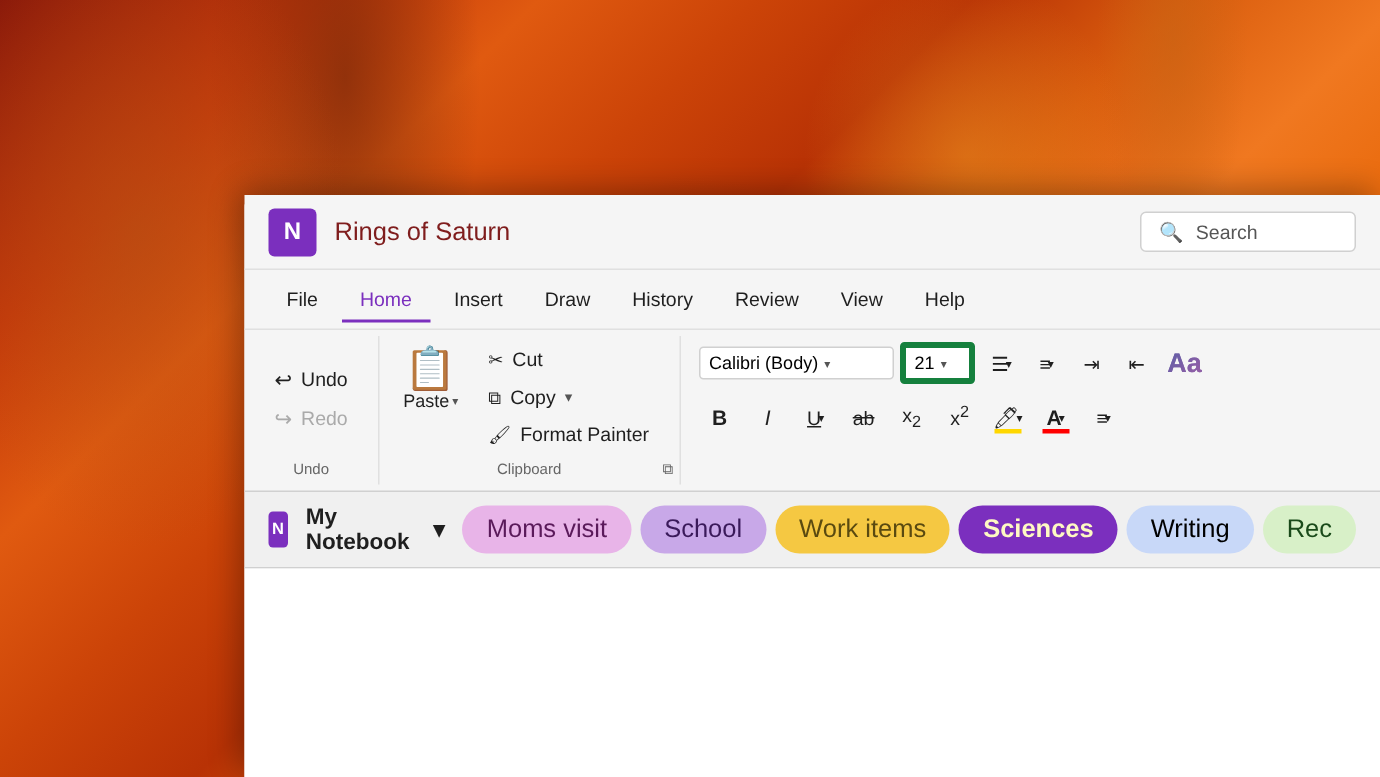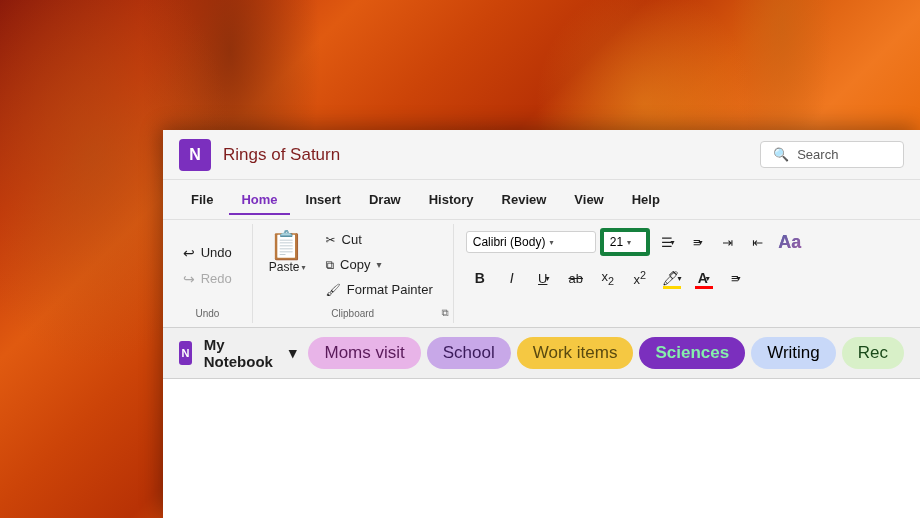--- a/index.html
+++ b/index.html
@@ -121,21 +121,20 @@
       gap: 4px;
     }
 
     .menu-item {
       padding: 8px 12px;
       font-size: 13px;
       color: #1f1f1f;
       cursor: pointer;
       border-radius: 4px;
       white-space: nowrap;
-      font-weight: bold;
     }
 
     .menu-item.active {
       color: #7B2FBE;
       border-bottom: 2px solid #7B2FBE;
       border-radius: 0;
       padding-bottom: 6px;
     }
 
     
@@ -389,21 +388,21 @@
       padding: 6px 16px;
       border-radius: 20px;
       font-size: 17px;
       cursor: pointer;
       white-space: nowrap;
     }
 
     .tab-moms { background: #E8B4E8; color: #5a1a5a; }
     .tab-school { background: #C8A8E8; color: #3a1a5a; }
     .tab-work { background: #F5C842; color: #5a4a10; }
-    .tab-sciences { background: #7B2FBE; color: #86efac; font-weight: 600; }
+    .tab-sciences { background: #7B2FBE; color: #fef9c3; font-weight: 600; }
     .tab-writing { background: #C8D8F8; color: #000000; }
     .tab-rec { background: #D8F0C8; color: #1a4a1a; }
 
     
     .content-area {
       flex: 1;
       background: white;
       position: relative;
     }
 

